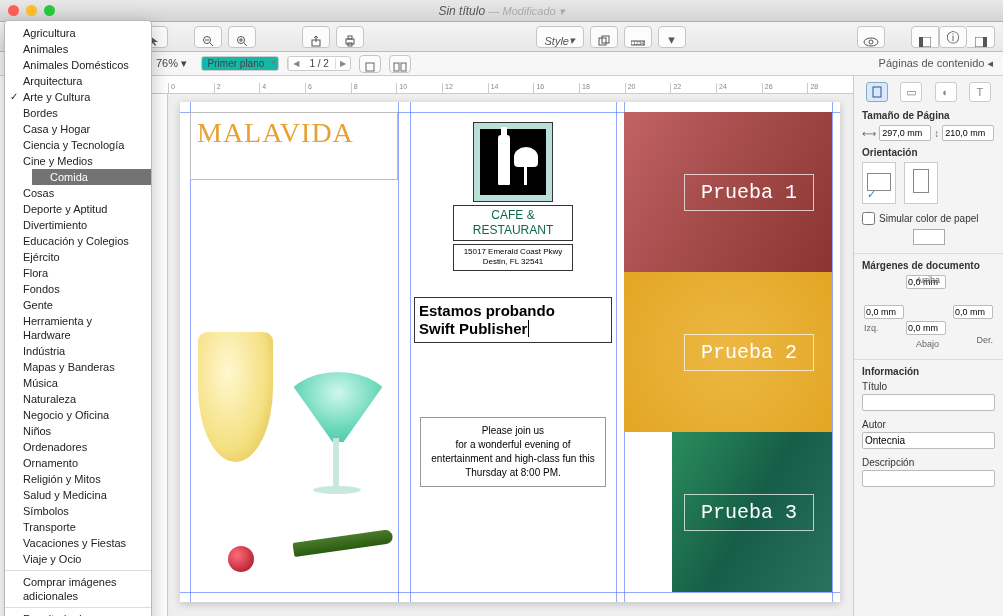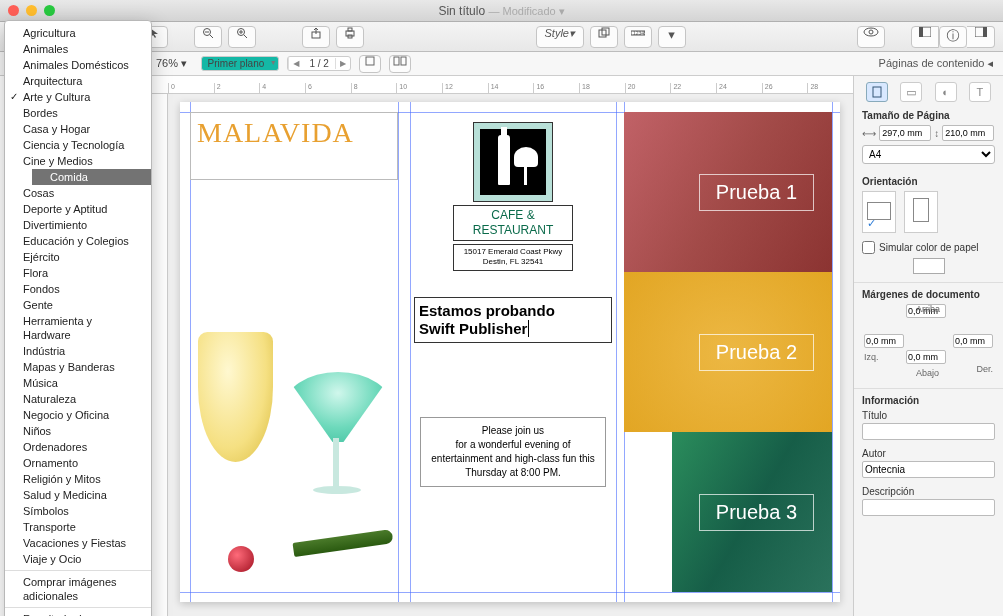--- a/index.html
+++ b/index.html
@@ -1,28 +1,28 @@
 <!DOCTYPE html>
 <html><head>
 <meta charset="utf-8">
 <style>
 * { margin: 0; padding: 0; box-sizing: border-box; font-family: -apple-system, "Helvetica Neue", Arial, sans-serif; }
 body { width: 1003px; height: 616px; background: #ececec; overflow: hidden; font-size: 11px; position: relative; }
 
 
-.titlebar { height: 22px; background: linear-gradient(#e8e8e8,#d4d4d4); display: flex; align-items: center; padding: 0 8px; border-bottom: 1px solid #b0b0b0; position: relative; }
+.titlebar { height: 22px; background: linear-gradient(#e8e8e8,#d4d4d4); display: flex; align-items: center; padding: 0 8px; border-bottom: 1px solid #b0b0b0; position: relative; font-style: italic; }
 .traffic { display: flex; gap: 7px; }
 .traffic span { width: 11px; height: 11px; border-radius: 50%; display: inline-block; }
 .tr-r { background: #ff5f57; } .tr-y { background: #ffbd2e; } .tr-g { background: #28c940; }
 .title-center { position: absolute; left: 0; right: 0; text-align: center; font-size: 12px; color: #555; pointer-events: none; }
 .title-center .mod { color: #aaa; font-size: 11px; }
 
 
 .toolbar { height: 30px; background: linear-gradient(#f4f4f4,#e8e8e8); border-bottom: 1px solid #bcbcbc; display: flex; align-items: center; padding: 0 8px; gap: 6px; }
-.tbtn { width: 28px; height: 22px; border: 1px solid #c5c5c5; border-radius: 4px; background: #fcfcfc; display: flex; align-items: flex-start; justify-content: center; color: #555; font-size: 13px; cursor: pointer; }
+.tbtn { width: 28px; height: 22px; border: 1px solid #c5c5c5; border-radius: 4px; background: #fcfcfc; display: flex; align-items: flex-end; justify-content: center; color: #555; font-size: 13px; cursor: pointer; }
 .tbtn-wide { width: auto; padding: 0 8px; font-size: 11px; font-style: italic; font-family: Georgia, serif; }
 .tgap { flex: 0 0 14px; }
 .tspace { flex: 1; }
 .tgroup { display: flex; }
 .tgroup .tbtn:first-child { border-radius: 4px 0 0 4px; }
 .tgroup .tbtn:last-child { border-radius: 0 4px 4px 0; border-left: none; }
 
 
 .toolbar2 { height: 24px; background: #f7f7f7; border-bottom: 1px solid #cdcdcd; display: flex; align-items: center; padding-left: 150px; gap: 8px; font-size: 11px; color: #444; }
 .zoom-lbl { padding: 2px 6px; }
@@ -78,21 +78,21 @@
 .bottle::before { content:""; position:absolute; left:3px; top:-8px; width:6px; height:10px; background:#fff; }
 .wglass { position: absolute; left: 34px; top: 18px; width: 24px; height: 40px; }
 .wglass::before { content:""; position:absolute; width:24px; height:20px; background:#fff; border-radius: 12px 12px 4px 4px / 10px 10px 4px 4px; }
 .wglass::after { content:""; position:absolute; left:10px; top:18px; width:3px; height:20px; background:#fff; }
 .cafe-text { text-align: center; font-family: Georgia, serif; font-size: 12px; color: #0a6a4a; border: 1px solid #333; width: 120px; margin: 3px auto; padding: 2px; }
 .addr { text-align: center; font-size: 8px; border: 1px solid #333; width: 120px; margin: 0 auto; padding: 2px; line-height: 1.3; }
 .probando { border: 1px solid #333; padding: 4px; margin: 26px 4px 0; font-family: Georgia, serif; font-size: 15px; font-weight: bold; }
 .joinus { text-align: center; font-family: Georgia, serif; font-size: 10px; line-height: 1.4; border: 1px solid #999; padding: 6px; margin: 74px 10px 0; }
 
 .p3strip { height: 160px; position: relative; display: flex; align-items: center; justify-content: flex-end; padding-right: 18px; }
-.p3strip .label { font-family: Liberation Sans, sans-serif; font-size: 20px; color: #fff; border: 1px solid rgba(255,255,255,.7); padding: 6px 16px; }
+.p3strip .label { font-family: Liberation Mono, monospace; font-size: 20px; color: #fff; border: 1px solid rgba(255,255,255,.7); padding: 6px 16px; }
 .s1 { background: linear-gradient(rgba(184,38,48,.55),rgba(184,38,48,.55)), linear-gradient(120deg,#caa,#876,#543); }
 .s2 { background: linear-gradient(rgba(232,164,20,.6),rgba(232,164,20,.6)), radial-gradient(circle,#f3d58a,#d9a83a); }
 .s3 { background: linear-gradient(rgba(14,122,74,.6),rgba(14,122,74,.6)), linear-gradient(120deg,#5a7,#234,#567); margin-left: 48px; }
 
 
 .inspector { width: 150px; background: #f4f4f4; border-left: 1px solid #ccc; padding: 6px 8px; font-size: 10px; color: #333; overflow-y: auto; }
 .insp-tabs { display: flex; gap: 4px; justify-content: space-around; margin-bottom: 8px; }
 .insp-tabs .t { width: 22px; height: 20px; border: 1px solid #ccc; border-radius: 3px; background: #fff; display:flex; align-items:center; justify-content:center; color:#888; font-size:11px; cursor:pointer; }
 .insp-tabs .t.on { background: #d8e8ff; border-color: #8ab; color:#357; }
 .sect-title { font-weight: bold; font-size: 10px; margin: 6px 0 4px; }
@@ -351,21 +351,20 @@
       <div class="t">T</div>
     </div>
 
     <div class="sect-title">Tamaño de Página</div>
     <div class="dim-row">
       <span class="ic">⟷</span>
       <input value="297,0 mm" style="">
       <span class="ic">↕</span>
       <input value="210,0 mm" style="">
     </div>
-    <select class="sel-full"><option>A4</option></select>
 
     <div class="sect-title">Orientación</div>
     <div class="orient">
       <div class="o land">
           <div class="pg"></div>
           <div class="chk">✓</div>
         </div>
       <div class="o port">
           <div class="pg"></div>
         </div>

